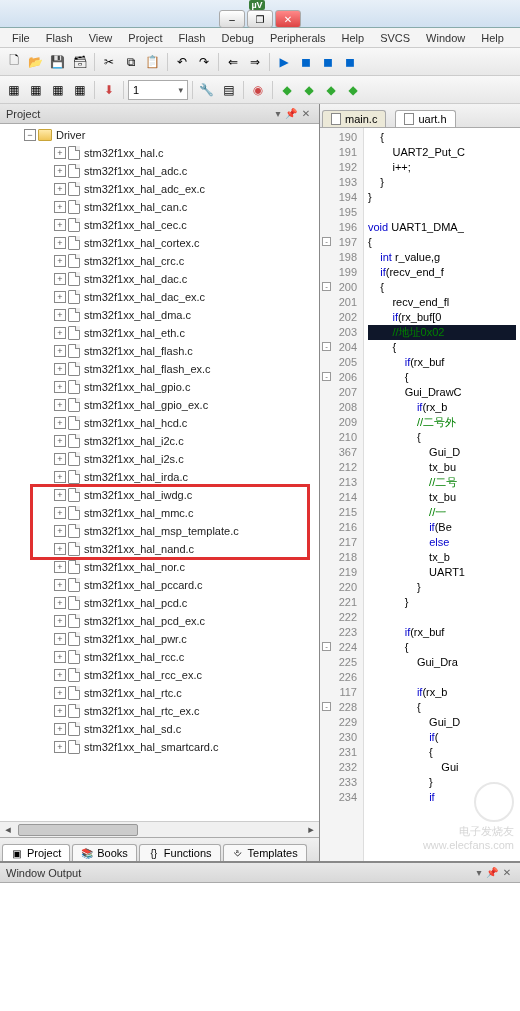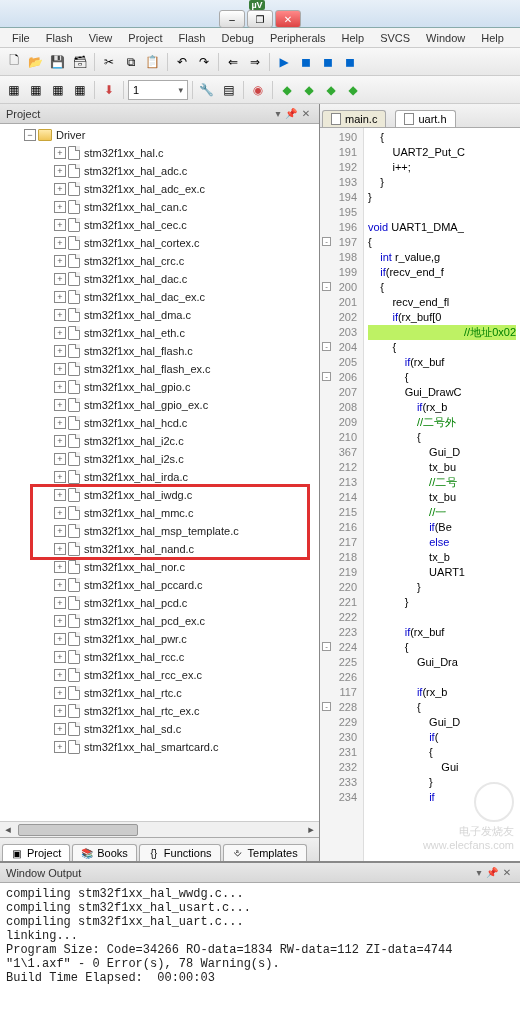--- a/index.html
+++ b/index.html
@@ -56,21 +56,21 @@
 .editor-tab .ficon { width:10px; height:12px; background:#fff; border:1px solid #888; }
 
 .code-area { flex:1; display:flex; overflow:hidden; font-family: Consolas, "Courier New", monospace; font-size:12px; }
 .gutter { background:#f4f4f4; border-right:1px solid #ddd; padding:2px 0; text-align:right; color:#888; width:44px; }
 .gutter div { padding: 0 6px 0 2px; height: 15px; line-height:15px; position:relative; }
 .fold { position:absolute; left:2px; top:2px; width:9px; height:9px; border:1px solid #999; background:#fff; font-size:8px; line-height:7px; text-align:center; color:#666; }
 .code { flex:1; padding:2px 4px; white-space:pre; overflow:hidden; }
 .code div { height:15px; line-height:15px; }
 .kw { color:#0000cc; }
 .cm { color:#008000; }
-.hl { background:#bef264;text-align:right; }
+.hl { background:#0f172a; }
 
 .build-pane { border-top:2px solid #888; background:#fff; display:flex; flex-direction:column; height:150px; }
 .build-body { flex:1; font-family: Consolas, "Courier New", monospace; font-size:12px; padding:4px 6px; white-space:pre; overflow:hidden; color:#222; }
 
 .watermark { position:absolute; right:6px; bottom:160px; opacity:.35; font-size:10px; color:#888; display:flex; flex-direction:column; align-items:flex-end; pointer-events:none; }
 .watermark .wlogo { width:40px; height:40px; border:2px solid #bbb; border-radius:50%; margin-bottom:2px; position:relative; }
 </style>
 </head>
 <body>
 
@@ -419,26 +419,19 @@
 </div>
 
 <div class="build-pane">
   <div class="pane-header">
     <span>Window Output</span>
     <span class="spacer"></span>
     <span class="xbtn">▾</span>
     <span class="xbtn">📌</span>
     <span class="xbtn">✕</span>
   </div>
-  <div class="build-body" id="buildbody">compiling stm32f1xx_hal_wwdg.c...
-compiling stm32f1xx_hal_usart.c...
-compiling stm32f1xx_hal_uart.c...
-linking...
-Program Size: Code=34266 RO-data=1834 RW-data=112 ZI-data=4744
-"1\1.axf" - 0 Error(s), 78 Warning(s).
-Build Time Elapsed:  00:00:03</div>
 </div>
 
 <div class="watermark">
   <div class="wlogo"></div>
   <div>电子发烧友</div>
   <div>www.elecfans.com</div>
 </div>
 
 </body></html>

